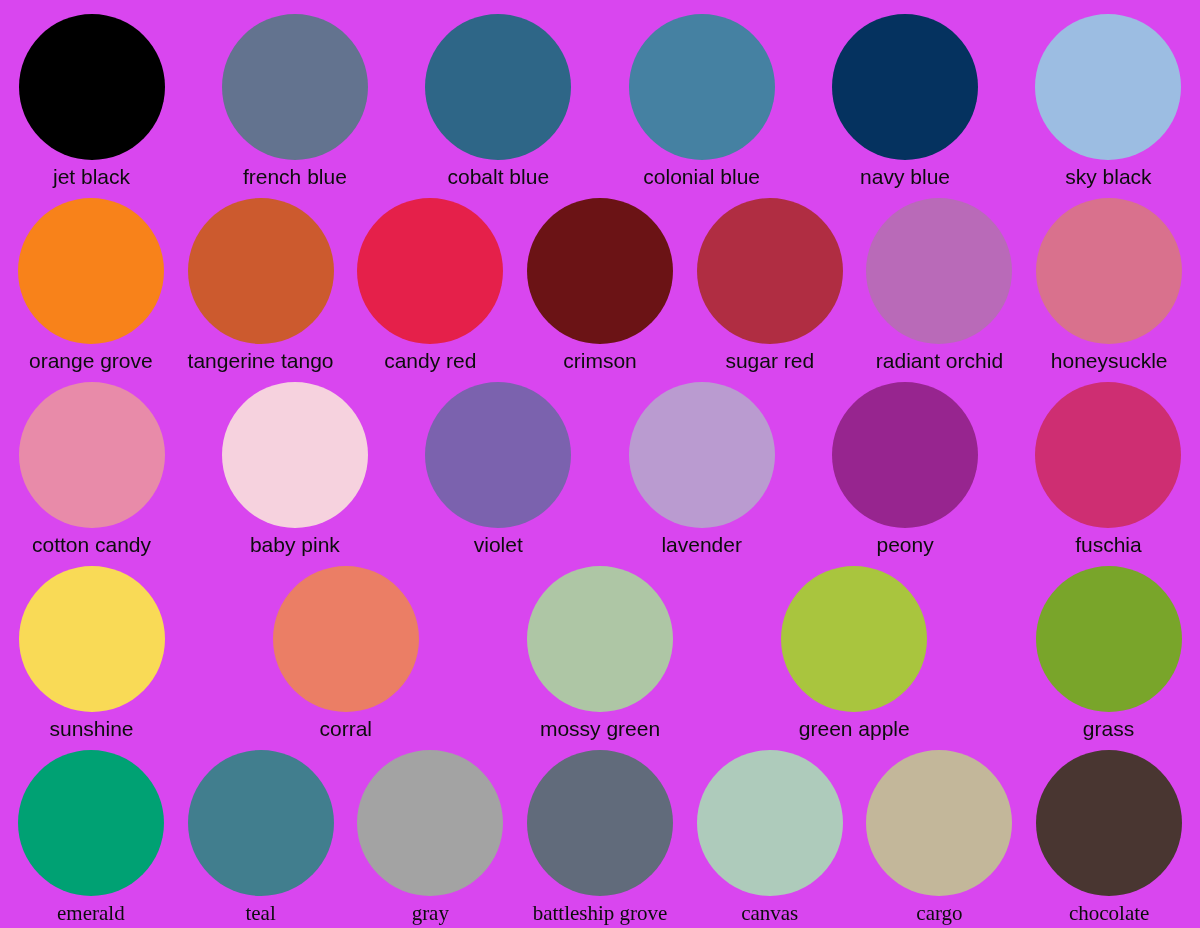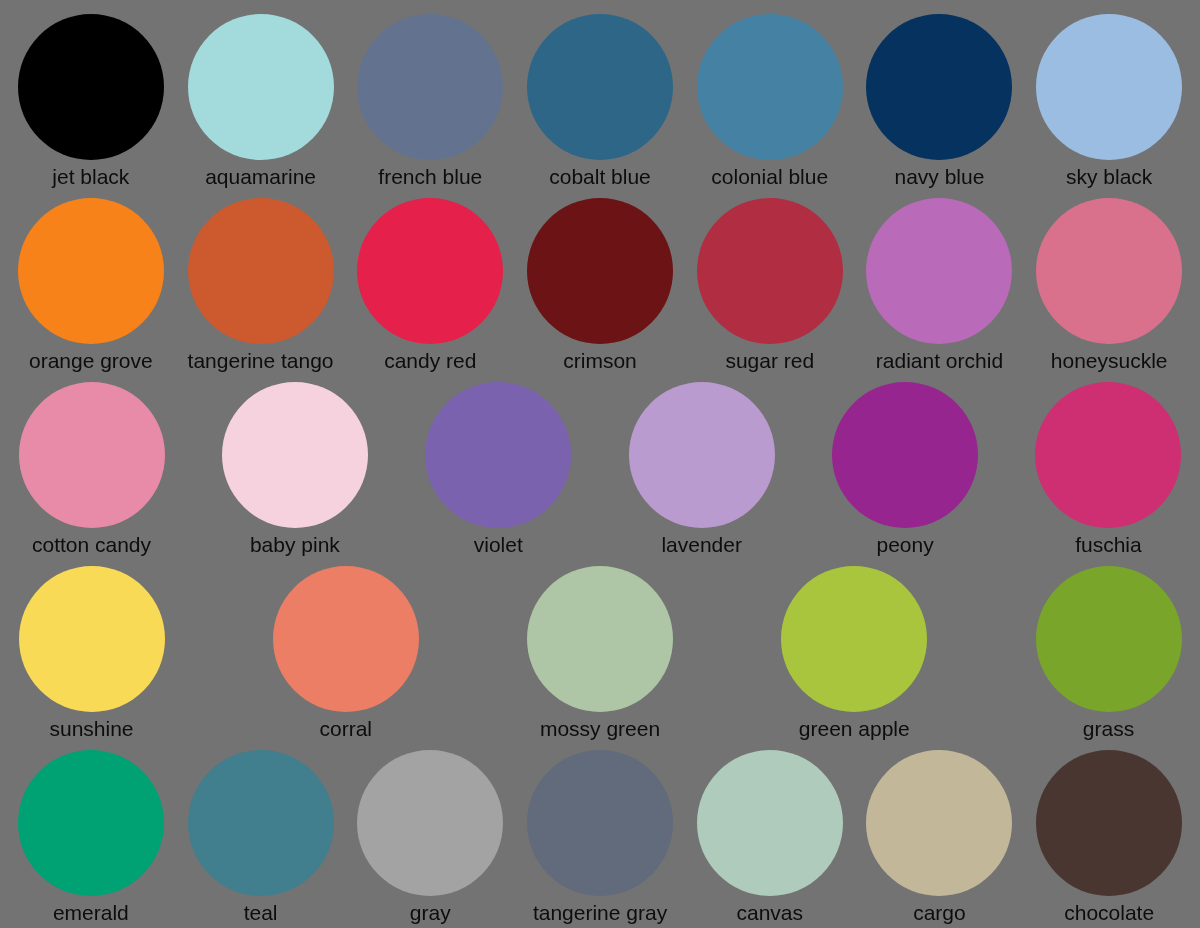--- a/index.html
+++ b/index.html
@@ -17,21 +17,21 @@
   }
 
   #palette-sheet {
     width: 1200px;
     height: 928px;
     box-sizing: border-box;
     padding: 14px 6px 4px 6px;
     display: flex;
     flex-direction: column;
     justify-content: flex-start;
-    background: #737373;
+    background: #d946ef;
   }
 
   .swatch-row {
     display: flex;
     flex-direction: row;
     width: 100%;
     height: 184px;
     align-items: flex-start;
     justify-content: space-between;
   }
@@ -61,36 +61,33 @@
     letter-spacing: 0px;
     text-align: center;
     color: #0d0d0d;
     white-space: nowrap;
     font-weight: 400;
   }
 
   
   .swatch-row:last-child {
     height: 178px;
+    font-family: Liberation Serif, serif;
   }
 </style>
 </head>
 <body style="background-color: rgb(255, 255, 255);">
 
 <div id="palette-sheet">
     <div class="swatch-row">
       <div class="swatch-cell">
         <div class="swatch-disc" style="background: rgb(0, 0, 0);"></div>
         <div class="swatch-label" style="color: rgb(13, 13, 13);">jet black</div>
       </div>
       <div class="swatch-cell">
-        <div class="swatch-disc" style="background: rgb(163, 219, 220);"></div>
-        <div class="swatch-label" style="color: rgb(13, 13, 13);">aquamarine</div>
-      </div>
-      <div class="swatch-cell">
         <div class="swatch-disc" style="background: rgb(99, 115, 143);"></div>
         <div class="swatch-label" style="color: rgb(13, 13, 13);">french blue</div>
       </div>
       <div class="swatch-cell">
         <div class="swatch-disc" style="background: rgb(46, 102, 135);"></div>
         <div class="swatch-label" style="color: rgb(13, 13, 13);">cobalt blue</div>
       </div>
       <div class="swatch-cell">
         <div class="swatch-disc" style="background: rgb(69, 129, 162);"></div>
         <div class="swatch-label" style="color: rgb(13, 13, 13);">colonial blue</div>
@@ -190,21 +187,21 @@
       <div class="swatch-cell">
         <div class="swatch-disc" style="background: rgb(65, 126, 142);"></div>
         <div class="swatch-label" style="color: rgb(13, 13, 13);">teal</div>
       </div>
       <div class="swatch-cell">
         <div class="swatch-disc" style="background: rgb(163, 163, 163);"></div>
         <div class="swatch-label" style="color: rgb(13, 13, 13);">gray</div>
       </div>
       <div class="swatch-cell">
         <div class="swatch-disc" style="background: rgb(97, 107, 123);"></div>
-        <div class="swatch-label" style="color: rgb(13, 13, 13);">tangerine gray</div>
+        <div class="swatch-label" style="color: rgb(13, 13, 13);">battleship grove</div>
       </div>
       <div class="swatch-cell">
         <div class="swatch-disc" style="background: rgb(174, 203, 187);"></div>
         <div class="swatch-label" style="color: rgb(13, 13, 13);">canvas</div>
       </div>
       <div class="swatch-cell">
         <div class="swatch-disc" style="background: rgb(195, 183, 154);"></div>
         <div class="swatch-label" style="color: rgb(13, 13, 13);">cargo</div>
       </div>
       <div class="swatch-cell">

